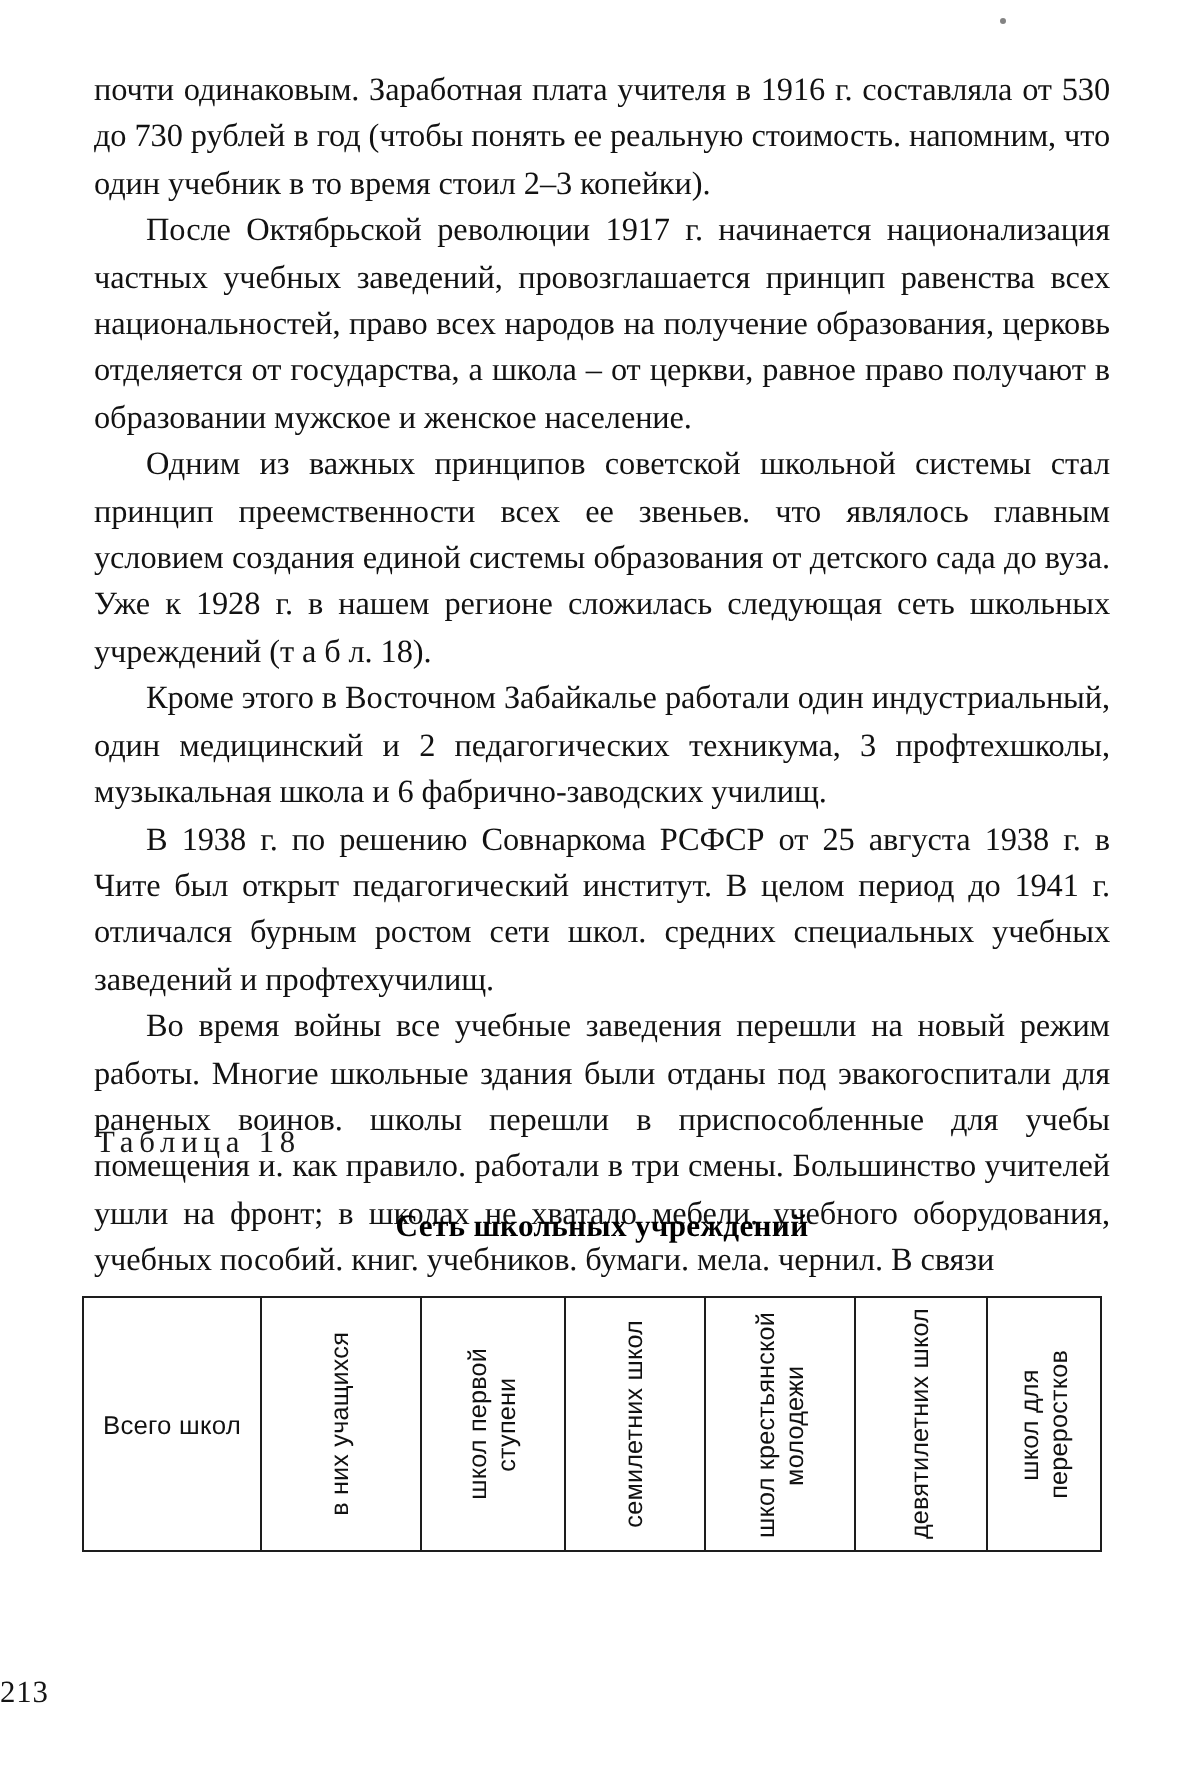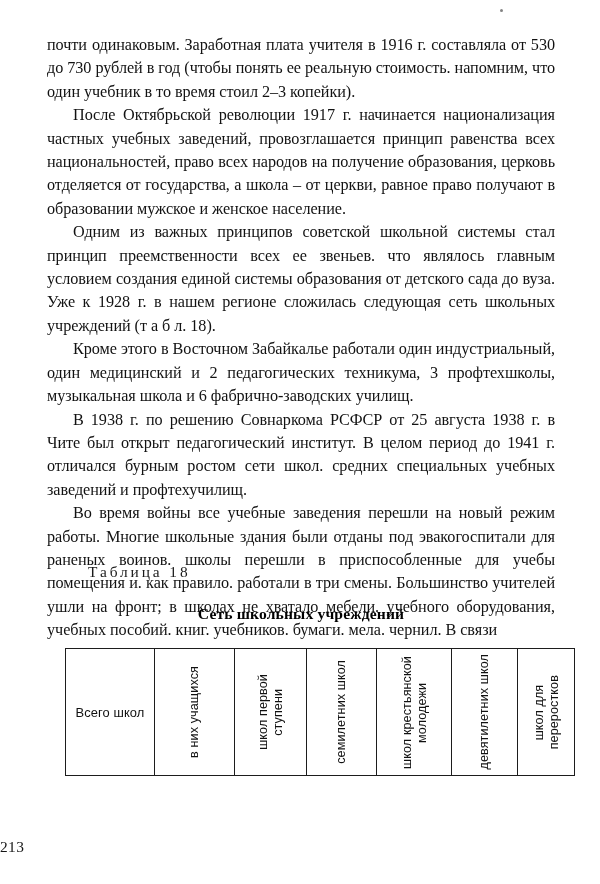--- a/index.html
+++ b/index.html
@@ -59,41 +59,40 @@
 
   
   .table-number {
     position: absolute;
     top: 563px;
     left: 48px;
     font-size: 15.4px;
     letter-spacing: 2.9px;
     color: #1a1a1a;
     white-space: nowrap;
-    margin-left: 40px;
   }
   .table-title {
     position: absolute;
     top: 604px;
     left: 47px;
     width: 508px;
     text-align: center;
     font-weight: bold;
     font-size: 15.6px;
     line-height: 20px;
     letter-spacing: .15px;
     color: #000;
   }
   .table-title .tline { display: block; }
 
   
   .tbl-wrap {
     position: absolute;
     top: 648px;
-    left: 65px;
+    left: 41px;
     width: 509px;
     height: 155px;
   }
   table.data-table {
     border-collapse: collapse;
     width: 509px;
     table-layout: fixed;
     font-family: "Liberation Sans", "DejaVu Sans", sans-serif;
   }
   table.data-table td {

